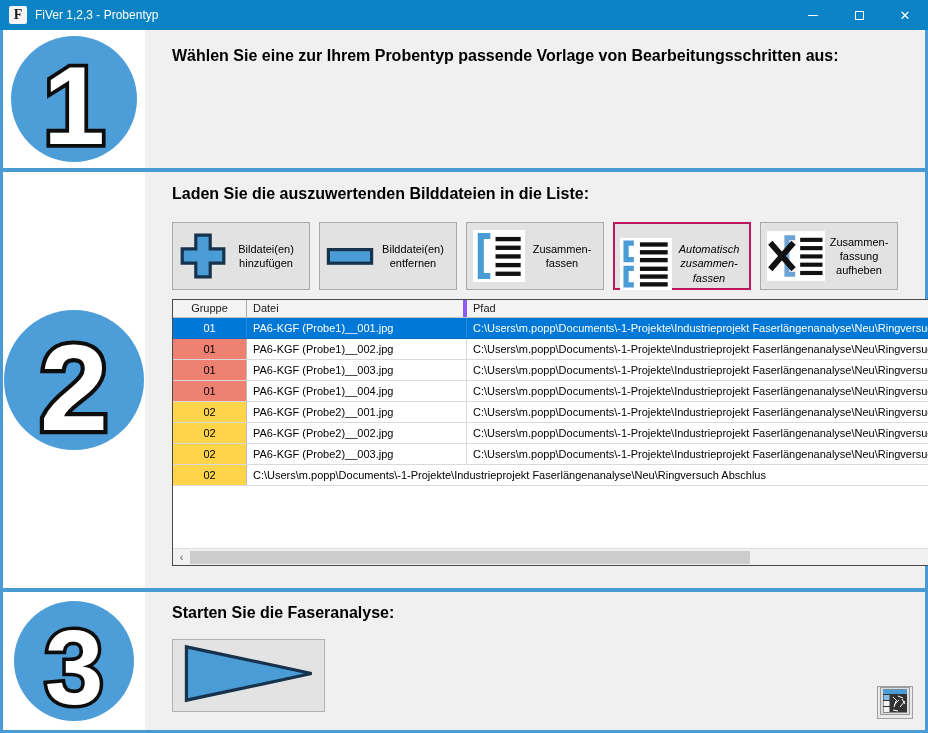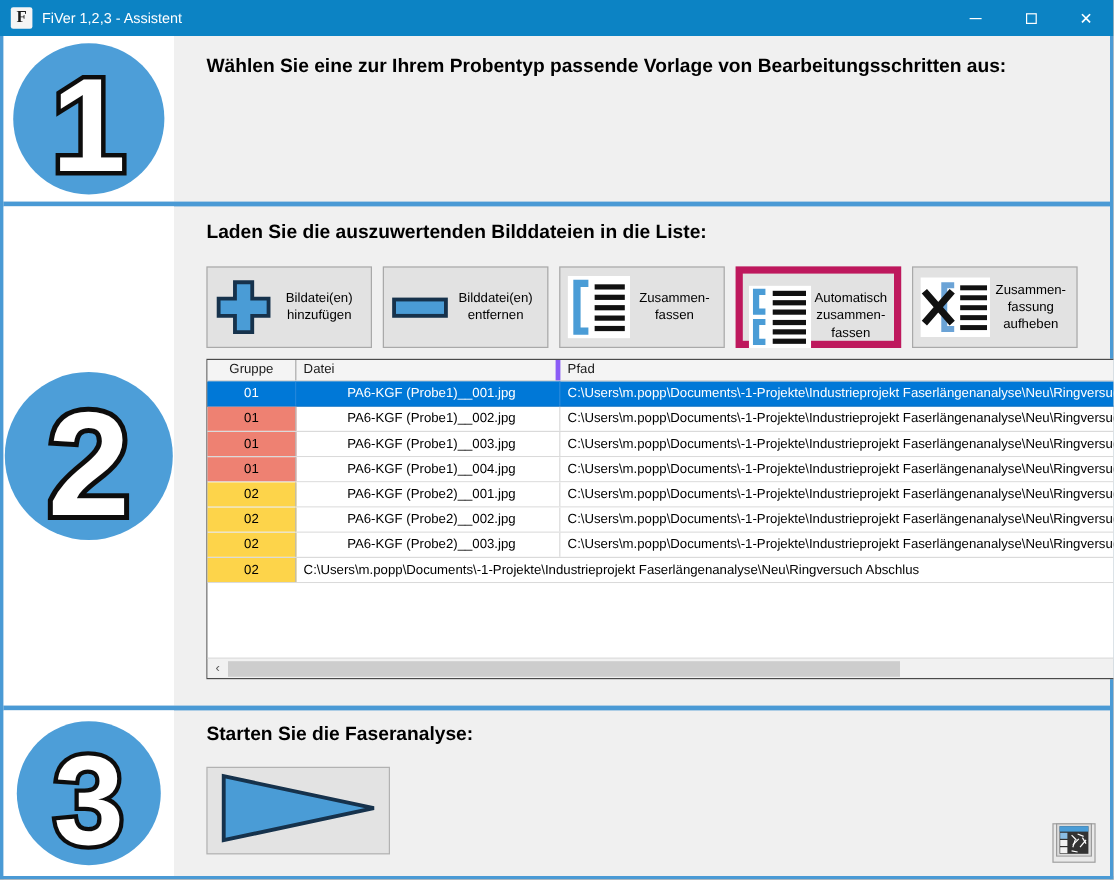--- a/index.html
+++ b/index.html
@@ -41,36 +41,36 @@
             display:flex; align-items:center; padding:0 9px 0 7px; font-size:11px; color:#111; }
   .select-text { flex:1; white-space:nowrap; overflow:hidden; }
   .select-arrow { width:8px; height:8px; border-right:1.5px solid #505050; border-bottom:1.5px solid #505050;
                   transform:rotate(45deg) translateY(-3px); }
 
   
   #step2 .heading { margin-top:13px; }
   .btn-row { margin-top:19px; display:flex; gap:9px; }
   .tool-btn { width:138px; height:68px; background:#e2e2e2; border:1px solid #a9a9a9;
               display:flex; align-items:center; padding:0 4px 0 6px; }
-  .tool-btn.focused { border:6px solid #be185d; padding:15px 3px 0 5px; }
+  .tool-btn.focused { border:2px solid #be185d; padding:15px 3px 0 5px;font-style:italic; }
   .btn-icon { flex:0 0 auto; display:flex; align-items:center; justify-content:center; }
   .btn-label { flex:1; text-align:center; font-size:11px; line-height:1.3; color:#000; white-space:pre-line; }
 
   .table { margin-top:9px; width:867px; height:267px; border:1px solid #4a4a4a; background:#fff;
            display:flex; flex-direction:column; font-size:11px; }
   .thead { height:18px; flex:0 0 auto; background:#f4f4f4; border-bottom:1px solid #c3c3c3; display:flex; color:#1a1a1a; }
   .th { line-height:17px; white-space:nowrap; overflow:hidden; }
   .th-group { width:74px; text-align:center; border-right:1px solid #ababab; }
   .th-file { width:220px; padding-left:6px; border-right:4px solid #8b5cf6; }
   .th-path { flex:1; padding-left:6px; }
   .tbody { flex:0 0 auto; }
   .trow { height:21px; display:flex; border-bottom:1px solid #dadada; background:#fff; color:#000; }
   .td { line-height:20px; white-space:nowrap; overflow:hidden; }
   .td-group { width:74px; text-align:center; border-right:1px solid #b9b9b9; }
-  .td-file { width:220px; padding-left:6px; border-right:1px solid #dadada;text-align:center; }
+  .td-file { width:220px; padding-left:6px; border-right:1px solid #dadada; }
   .td-path { flex:1; padding-left:6px; }
   .trow.selected { background:#0078d7; color:#fff; border-bottom-color:#0a6ec0; }
   .trow.selected .td-group,
   .trow.selected .td-file { border-right-color:#2a8add; background:#0078d7 !important; }
   .tfill { flex:1; background:#fff; }
   .hscroll { height:17px; flex:0 0 auto; background:#f1f1f1; border-top:1px solid #dedede;
              display:flex; align-items:center; }
   .scroll-arrow { width:17px; text-align:center; color:#5a5a5a; font-size:11px; line-height:15px; }
   .scroll-arrow.right { margin-left:auto; }
   .scroll-thumb { height:13px; width:560px; background:#cdcdcd; }
@@ -84,21 +84,21 @@
 </style>
 </head>
 <body>
 
 <div class="window">
 
   <div class="titlebar">
     <div class="app-icon">
         <span>F</span>
       </div>
-    <div class="title">FiVer 1,2,3 - Assistent</div>
+    <div class="title">FiVer 1,2,3 - Probentyp</div>
     <div class="win-controls">
       <div class="win-btn">
           <div class="min-glyph"></div>
         </div>
       <div class="win-btn">
           <div class="max-glyph"></div>
         </div>
       <div class="win-btn">
           <span class="close-glyph">✕</span>
         </div>

